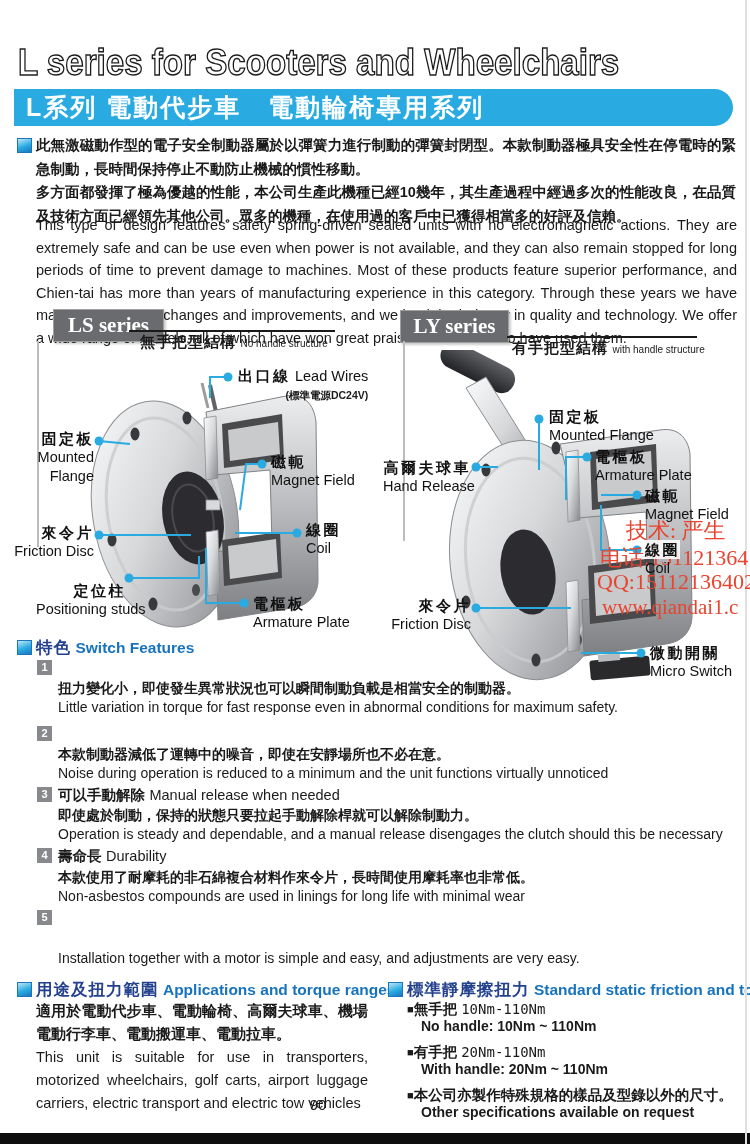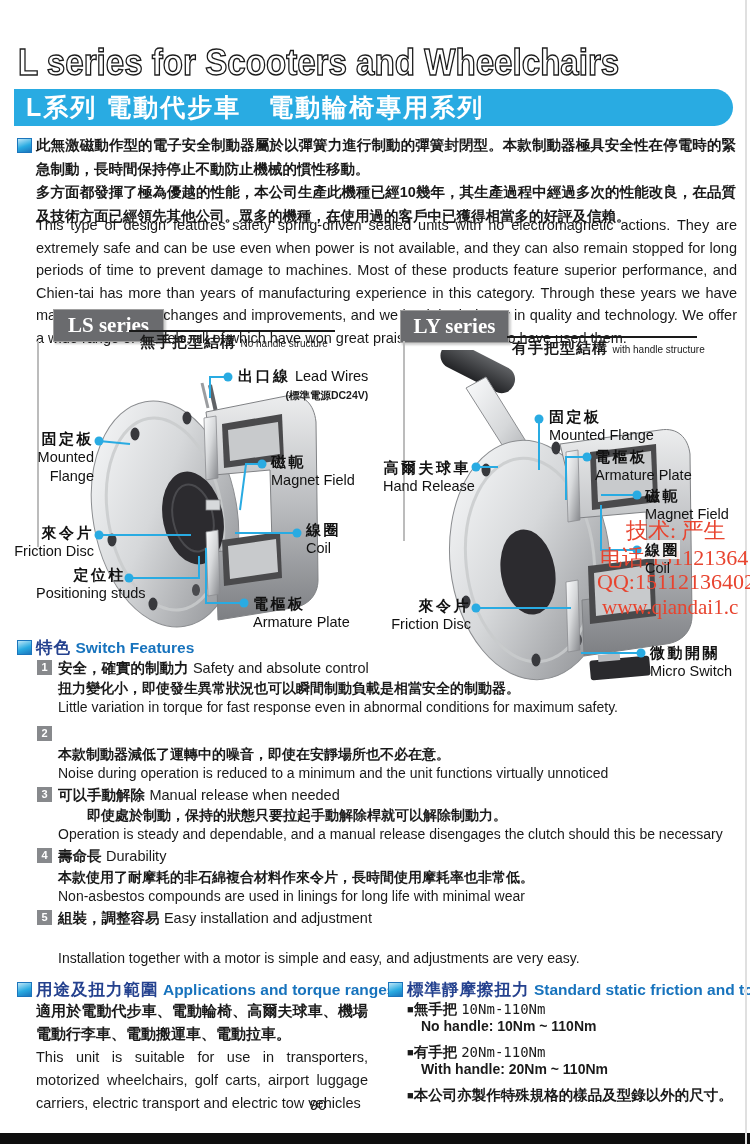--- a/index.html
+++ b/index.html
@@ -210,21 +210,21 @@
   </div>
   <div class="dlabel ra" style="left:14px;top:523px;width:80px;">
     <div class="zh">來令片</div>
     <div class="en">Friction Disc</div>
   </div>
   <div class="dlabel" style="left:306px;top:520px;">
     <div class="zh">線圈</div>
     <div class="en">Coil</div>
   </div>
   <div class="dlabel ra" style="left:36px;top:565px;width:100px;">
-    <div class="zh" style="padding-right:10px;">定位柱</div>
+    <div class="zh" style="padding-right:10px;margin-top:16px;">定位柱</div>
     <div class="en">Positioning studs</div>
   </div>
   <div class="dlabel" style="left:253px;top:594px;">
     <div class="zh">電樞板</div>
     <div class="en">Armature Plate</div>
   </div>
 
   <div class="dlabel" style="left:549px;top:407px;">
     <div class="zh">固定板</div>
     <div class="en">Mounted Flange</div>
@@ -259,52 +259,44 @@
   <div class="wm" style="left:597px;top:569px;font-size:22px;">QQ:15112136402</div>
   <div class="wm" style="left:602px;top:595px;font-size:21px;">www.qiandai1.c</div>
 
   <div class="sq-bullet" style="left:17px;top:640px;"></div>
   <div class="sec-hdr" style="left:36px;top:637px;">
     <span class="zh">特色</span>
     <span class="en">Switch Features</span>
   </div>
 
   <div class="num-box" style="left:37px;top:660px;">1</div>
-  <div class="feat-title" style="left:58px;top:659px;">
-    <span class="zh">安全，確實的制動力</span>
-    <span class="en">Safety and absolute control</span>
-  </div>
   <div class="feat-desc" style="left:58px;top:680px;font-weight:bold;">扭力變化小，即使發生異常狀況也可以瞬間制動負載是相當安全的制動器。</div>
   <div class="feat-desc" style="left:58px;top:699px;">Little variation in torque for fast response even in abnormal conditions for maximum safety.</div>
 
   <div class="num-box" style="left:37px;top:726px;">2</div>
   <div class="feat-desc" style="left:58px;top:746px;font-weight:bold;">本款制動器減低了運轉中的噪音，即使在安靜場所也不必在意。</div>
   <div class="feat-desc" style="left:58px;top:765px;">Noise during operation is reduced to a minimum and the unit functions virtually unnoticed</div>
 
   <div class="num-box" style="left:37px;top:787px;">3</div>
   <div class="feat-title" style="left:58px;top:786px;">
     <span class="zh">可以手動解除</span>
     <span class="en">Manual release when needed</span>
   </div>
-  <div class="feat-desc" style="left:58px;top:807px;font-weight:bold;margin-left:29px;">即使處於制動，保持的狀態只要拉起手動解除桿就可以解除制動力。</div>
+  <div class="feat-desc" style="left:58px;top:807px;font-weight:bold;">即使處於制動，保持的狀態只要拉起手動解除桿就可以解除制動力。</div>
   <div class="feat-desc" style="left:58px;top:826px;">Operation is steady and dependable, and a manual release disengages the clutch should this be necessary</div>
 
   <div class="num-box" style="left:37px;top:848px;">4</div>
   <div class="feat-title" style="left:58px;top:847px;">
     <span class="zh">壽命長</span>
     <span class="en">Durability</span>
   </div>
   <div class="feat-desc" style="left:58px;top:869px;font-weight:bold;">本款使用了耐摩耗的非石綿複合材料作來令片，長時間使用摩耗率也非常低。</div>
   <div class="feat-desc" style="left:58px;top:888px;">Non-asbestos compounds are used in linings for long life with minimal wear</div>
 
   <div class="num-box" style="left:37px;top:910px;">5</div>
-  <div class="feat-title" style="left:58px;top:909px;">
-    <span class="zh">組裝，調整容易</span>
-    <span class="en">Easy installation and adjustment</span>
-  </div>
   <div class="feat-desc" style="left:58px;top:950px;">Installation together with a motor is simple and easy, and adjustments are very easy.</div>
 
   <div class="sq-bullet" style="left:17px;top:982px;"></div>
   <div class="sec-hdr" style="left:36px;top:979px;">
     <span class="zh">用途及扭力範圍</span>
     <span class="en">Applications and torque ranges</span>
   </div>
   <div class="app-zh">適用於電動代步車、電動輪椅、高爾夫球車、機場電動行李車、電動搬運車、電動拉車。</div>
   <div class="app-en">This unit is suitable for use in transporters, motorized wheelchairs, golf carts, airport luggage carriers, electric transport and electric tow vehicles</div>
 
@@ -317,17 +309,18 @@
     <span class="sq">■</span><span>無手把 </span><span class="mono">10Nm-110Nm</span>
   </div>
   <div class="trq-row-en" style="left:421px;top:1018px;">No handle:  10Nm ~ 110Nm</div>
   <div class="trq-row-zh" style="left:407px;top:1043px;">
     <span class="sq">■</span><span>有手把 </span><span class="mono">20Nm-110Nm</span>
   </div>
   <div class="trq-row-en" style="left:421px;top:1061px;">With handle:  20Nm ~ 110Nm</div>
   <div class="trq-row-zh" style="left:407px;top:1086px;">
     <span class="sq">■</span><span>本公司亦製作特殊規格的樣品及型錄以外的尺寸。</span>
   </div>
+  <div class="trq-row-en" style="left:421px;top:1104px;">Other specifications available on request</div>
 
   <div class="page-num">90</div>
   <div class="bottom-band"></div>
   <div class="right-edge"></div>
 </div>
 
 </body></html>

